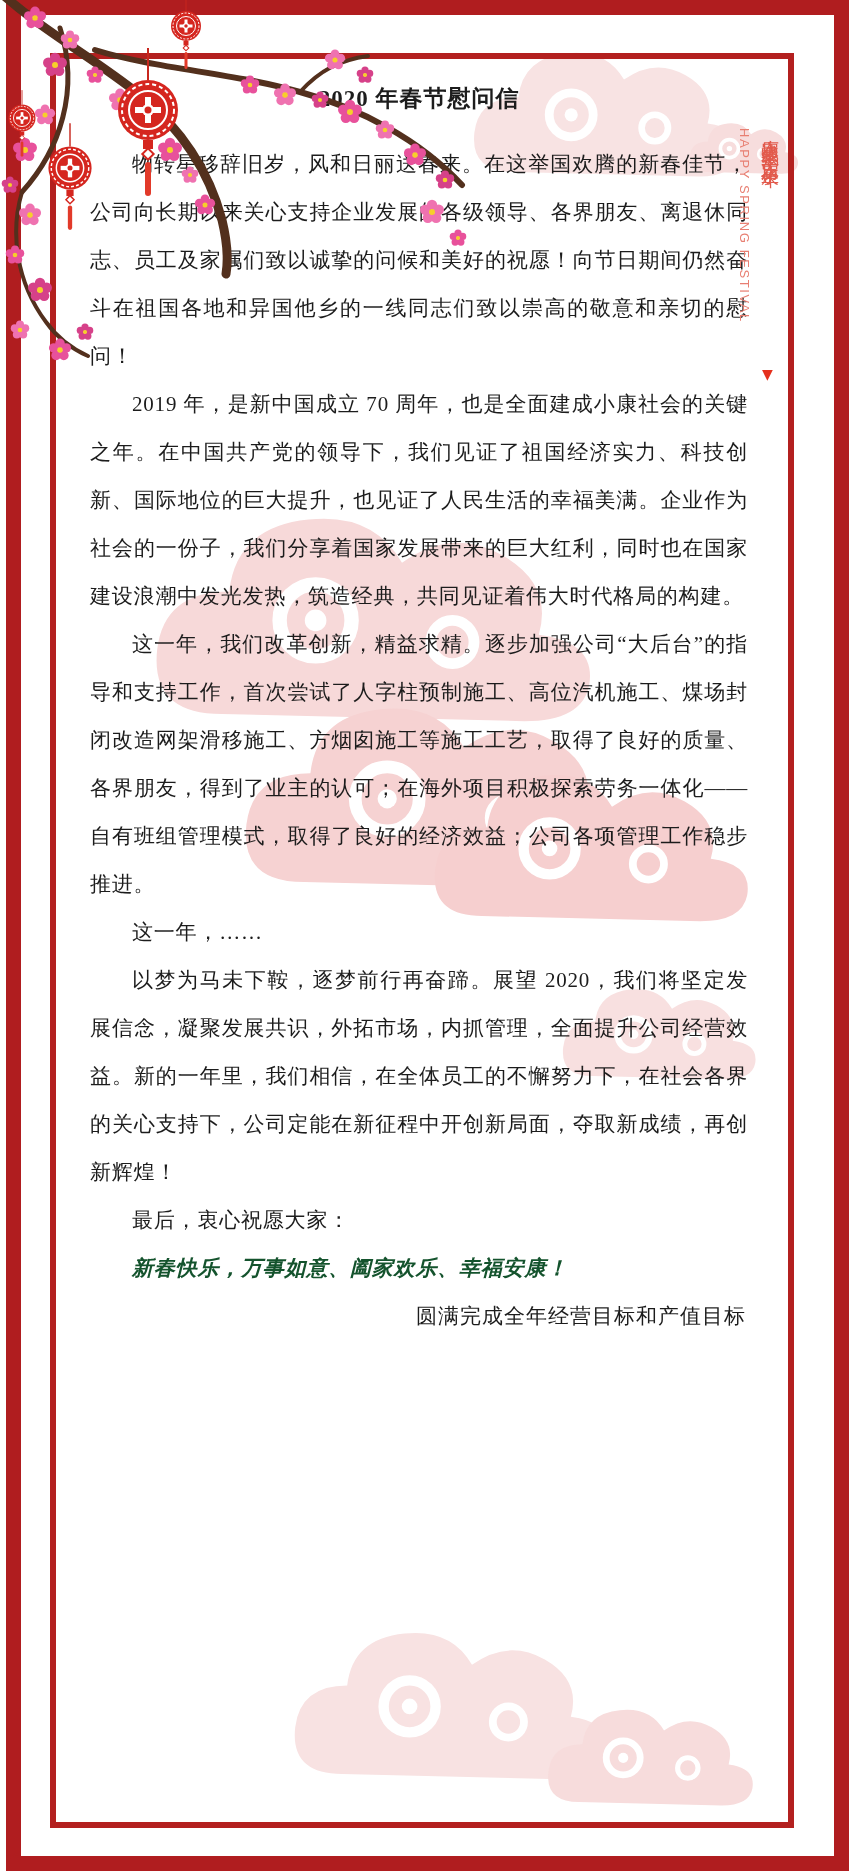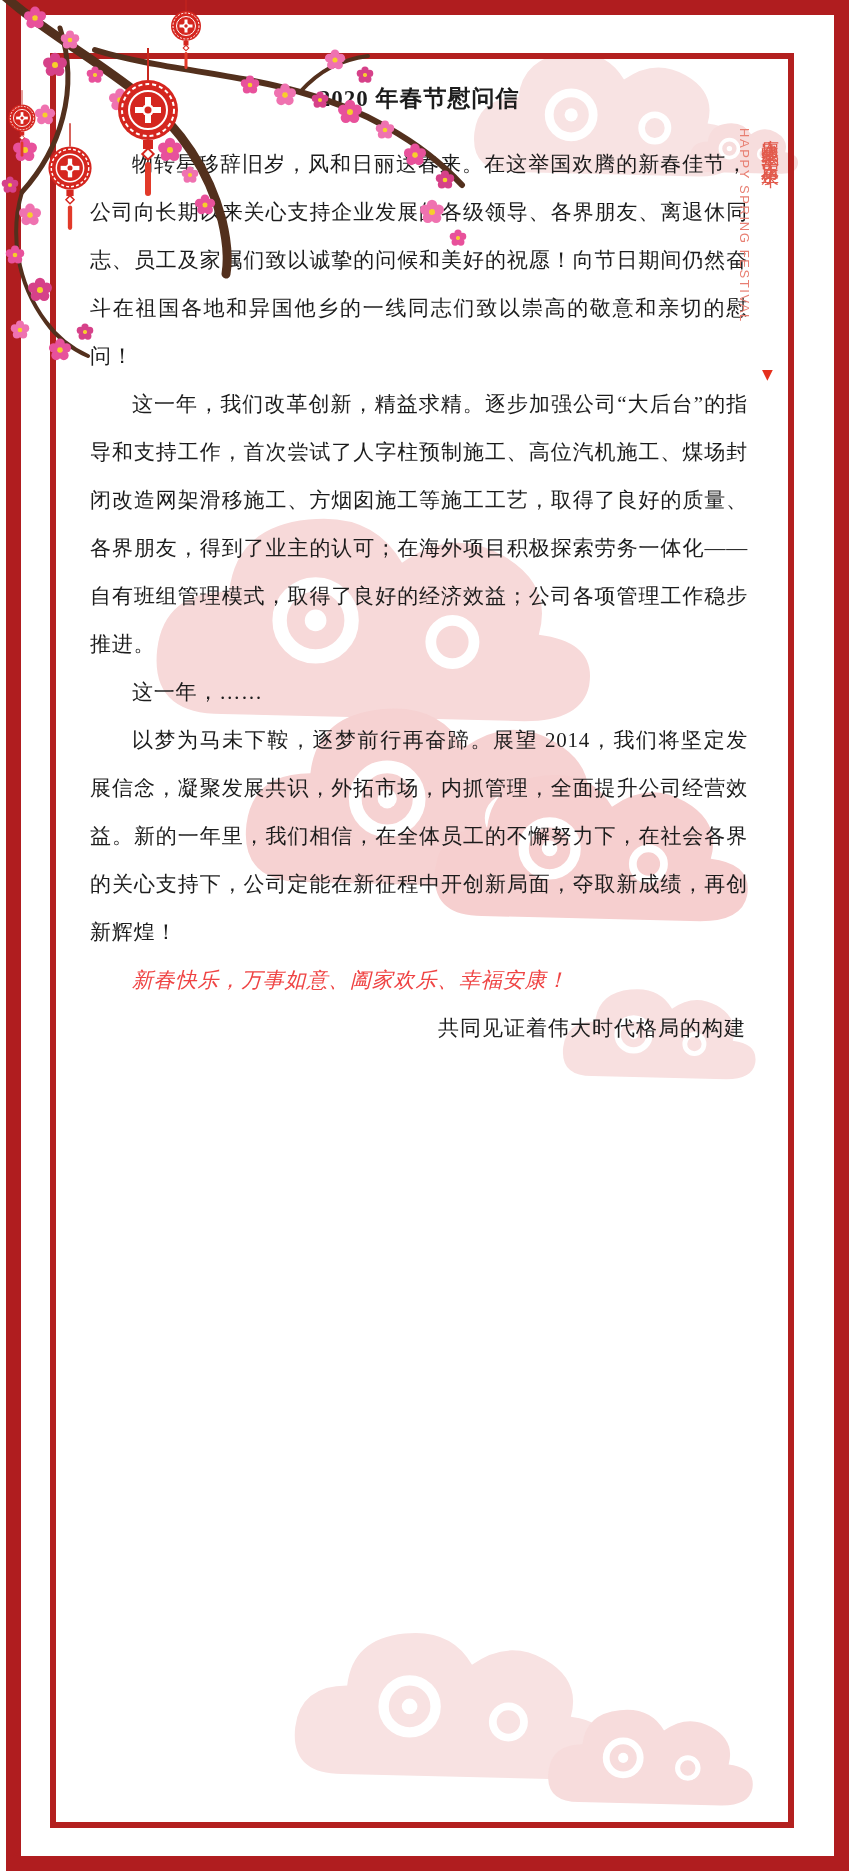--- a/index.html
+++ b/index.html
@@ -10,21 +10,21 @@
   
   .outer-frame{position:absolute;left:6px;top:0;width:843px;height:1871px;box-sizing:border-box;
                border:15px solid #b01d1f;z-index:2;}
   .inner-frame{position:absolute;left:50px;top:53px;width:744px;height:1775px;box-sizing:border-box;
                border:6px solid #b3201f;z-index:3;}
   
   .content{position:absolute;left:90px;top:84px;width:658px;z-index:4;}
   .title{font-size:23px;font-weight:bold;text-align:center;letter-spacing:1px;line-height:30px;margin:0 0 26px 0;}
   .body-text p{margin:0;font-size:21px;line-height:48px;letter-spacing:0.8px;
                text-align:justify;text-justify:inter-character;text-indent:2em;}
-  .wish{font-weight:normal;font-style:italic;font-size:22px;color:#ef4444;letter-spacing:2.5px;}
+  .wish{font-weight:bold;font-style:italic;font-size:22px;color:#14532d;letter-spacing:2.5px;}
   .signature{font-size:21px;line-height:48px;text-align:right;letter-spacing:1px;padding-right:2px;}
   
   .v-cn{position:absolute;left:758px;top:126px;height:256px;z-index:4;
         writing-mode:vertical-rl;font-size:18px;letter-spacing:2px;color:#e25a4c;
         font-family:"Liberation Sans","DejaVu Sans",sans-serif;}
   .v-en{position:absolute;left:737px;top:128px;height:246px;z-index:4;
         writing-mode:vertical-rl;text-orientation:sideways;font-size:13px;letter-spacing:1.6px;
         color:#e87f72;font-family:"Liberation Sans","DejaVu Sans",sans-serif;}
   .v-tri{position:absolute;left:762px;top:366px;z-index:4;color:#e5301d;font-size:14px;
          font-family:"DejaVu Sans",sans-serif;}
@@ -55,26 +55,28 @@
     <use href="#cloud" transform="translate(545,1700) scale(1.7)" style="color:#f7dcdc"></use>
   </svg>
 
   <div class="outer-frame"></div>
   <div class="inner-frame"></div>
 
   <div class="content">
     <h1 class="title">2020 年春节慰问信</h1>
     <div class="body-text">
       <p>物转星移辞旧岁，风和日丽送春来。在这举国欢腾的新春佳节，公司向长期以来关心支持企业发展的各级领导、各界朋友、离退休同志、员工及家属们致以诚挚的问候和美好的祝愿！向节日期间仍然奋斗在祖国各地和异国他乡的一线同志们致以崇高的敬意和亲切的慰问！</p>
+      <p>2019 年，是新中国成立 70 周年，也是全面建成小康社会的关键之年。在中国共产党的领导下，我们见证了祖国经济实力、科技创新、国际地位的巨大提升，也见证了人民生活的幸福美满。企业作为社会的一份子，我们分享着国家发展带来的巨大红利，同时也在国家建设浪潮中发光发热，筑造经典，共同见证着伟大时代格局的构建。</p>
       <p>这一年，我们改革创新，精益求精。逐步加强公司“大后台”的指导和支持工作，首次尝试了人字柱预制施工、高位汽机施工、煤场封闭改造网架滑移施工、方烟囱施工等施工工艺，取得了良好的质量、各界朋友，得到了业主的认可；在海外项目积极探索劳务一体化——自有班组管理模式，取得了良好的经济效益；公司各项管理工作稳步推进。</p>
       <p>这一年，……</p>
-      <p>以梦为马未下鞍，逐梦前行再奋蹄。展望 2014，我们将坚定发展信念，凝聚发展共识，外拓市场，内抓管理，全面提升公司经营效益。新的一年里，我们相信，在全体员工的不懈努力下，在社会各界的关心支持下，公司定能在新征程中开创新局面，夺取新成绩，再创新辉煌！</p>
+      <p>以梦为马未下鞍，逐梦前行再奋蹄。展望 2020，我们将坚定发展信念，凝聚发展共识，外拓市场，内抓管理，全面提升公司经营效益。新的一年里，我们相信，在全体员工的不懈努力下，在社会各界的关心支持下，公司定能在新征程中开创新局面，夺取新成绩，再创新辉煌！</p>
+      <p>最后，衷心祝愿大家：</p>
       <p class="wish">新春快乐，万事如意、阖家欢乐、幸福安康！</p>
     </div>
-    <div class="signature">共同见证着伟大时代格局的构建</div>
+    <div class="signature">圆满完成全年经营目标和产值目标</div>
   </div>
 
   <div class="v-cn">农历贰零贰零年·农历庚子年</div>
   <div class="v-en">HAPPY SPRING FESTIVAL</div>
   <div class="v-tri">▼</div>
 
   <svg class="deco" width="490" height="410" viewBox="0 0 490 410" xmlns="http://www.w3.org/2000/svg">
     <defs>
       <g id="flower">
         <g fill="currentColor">

